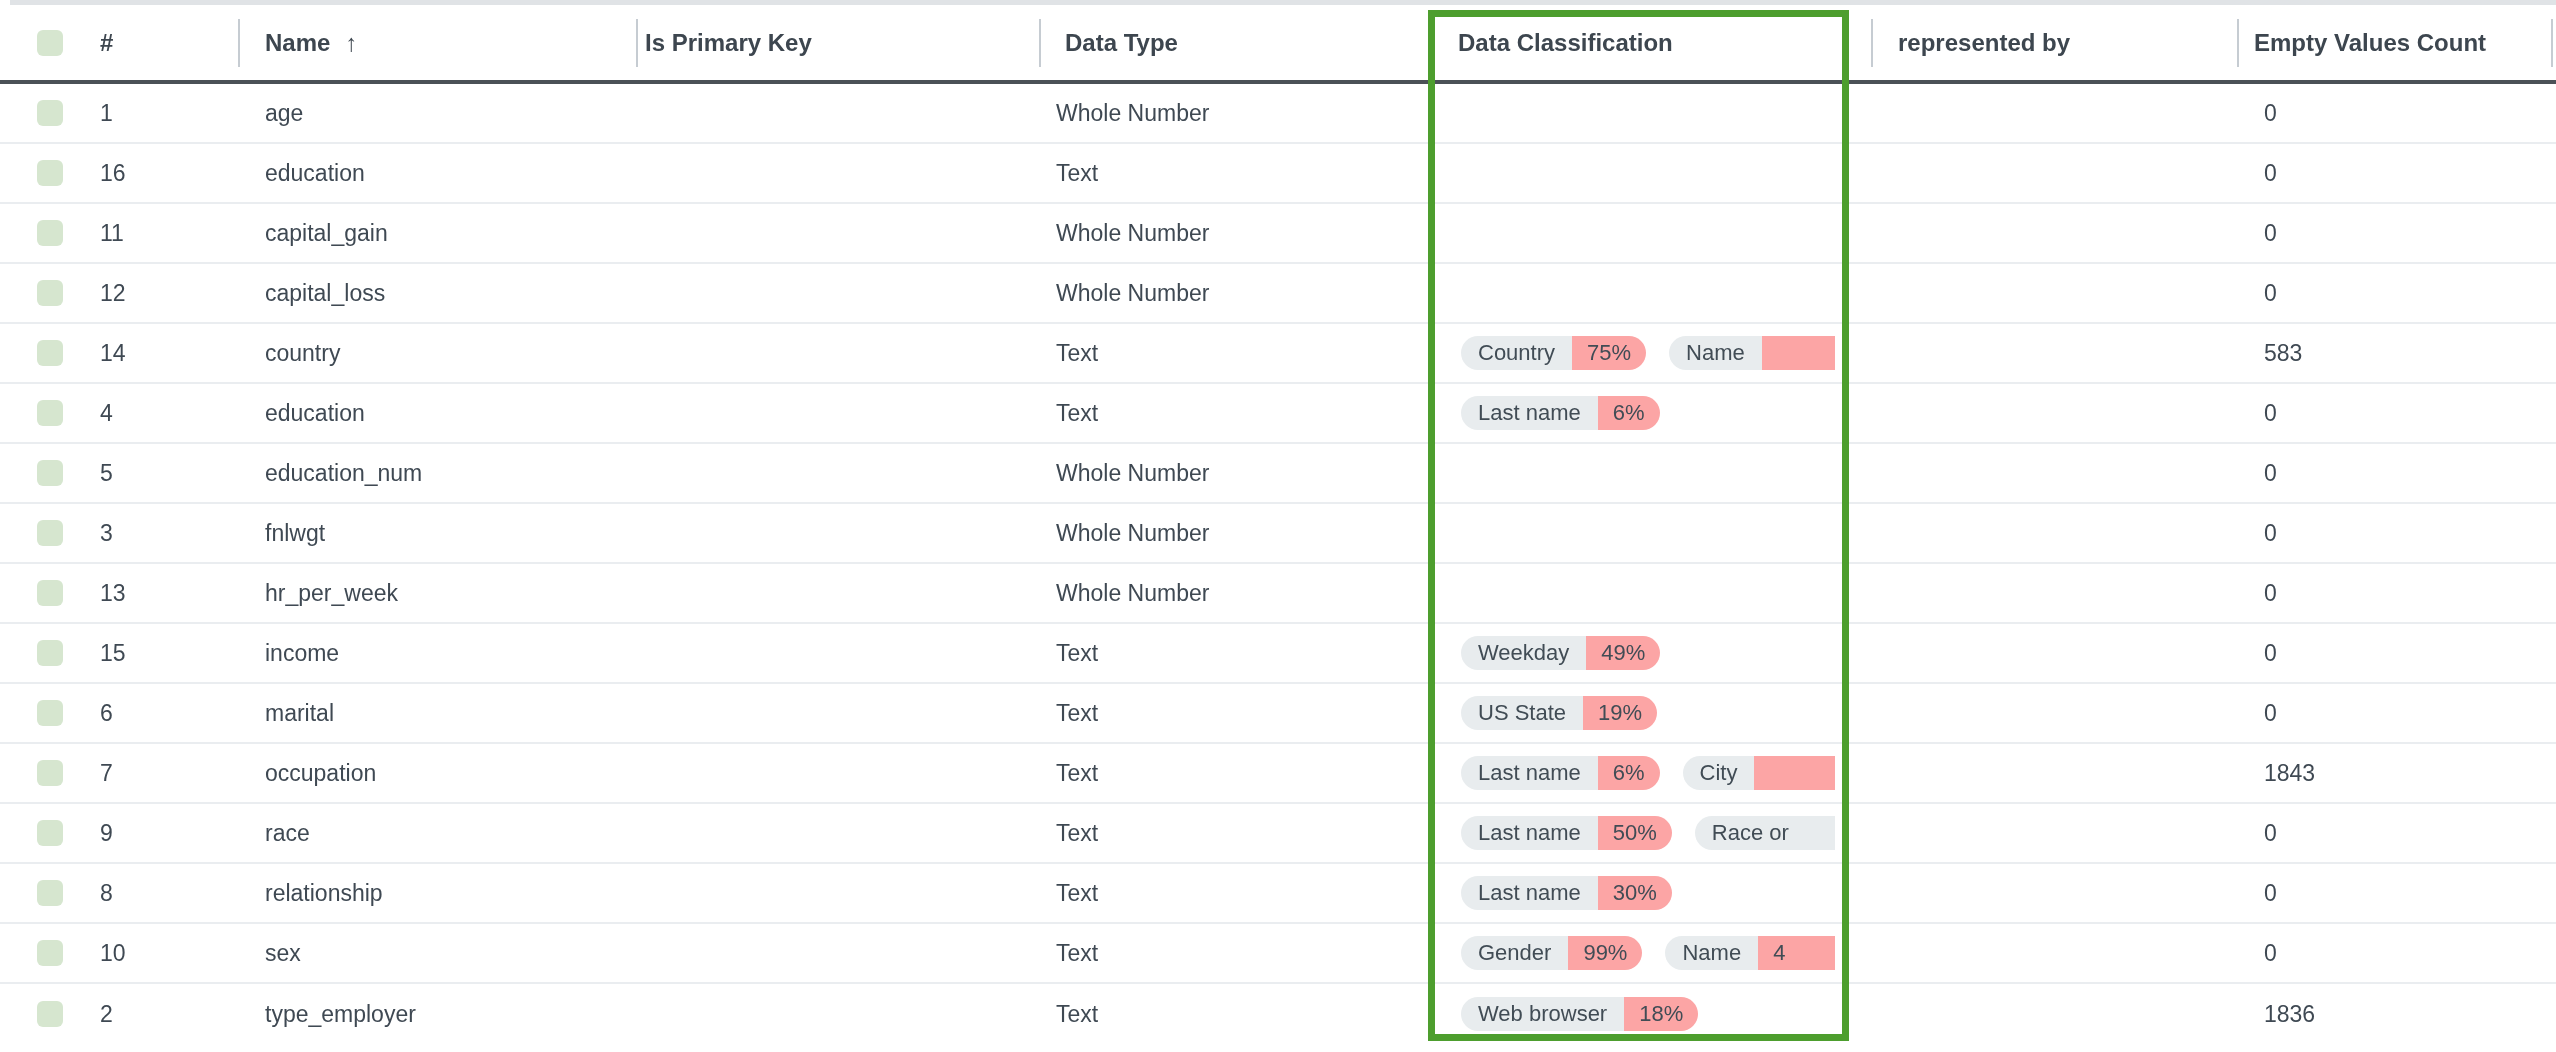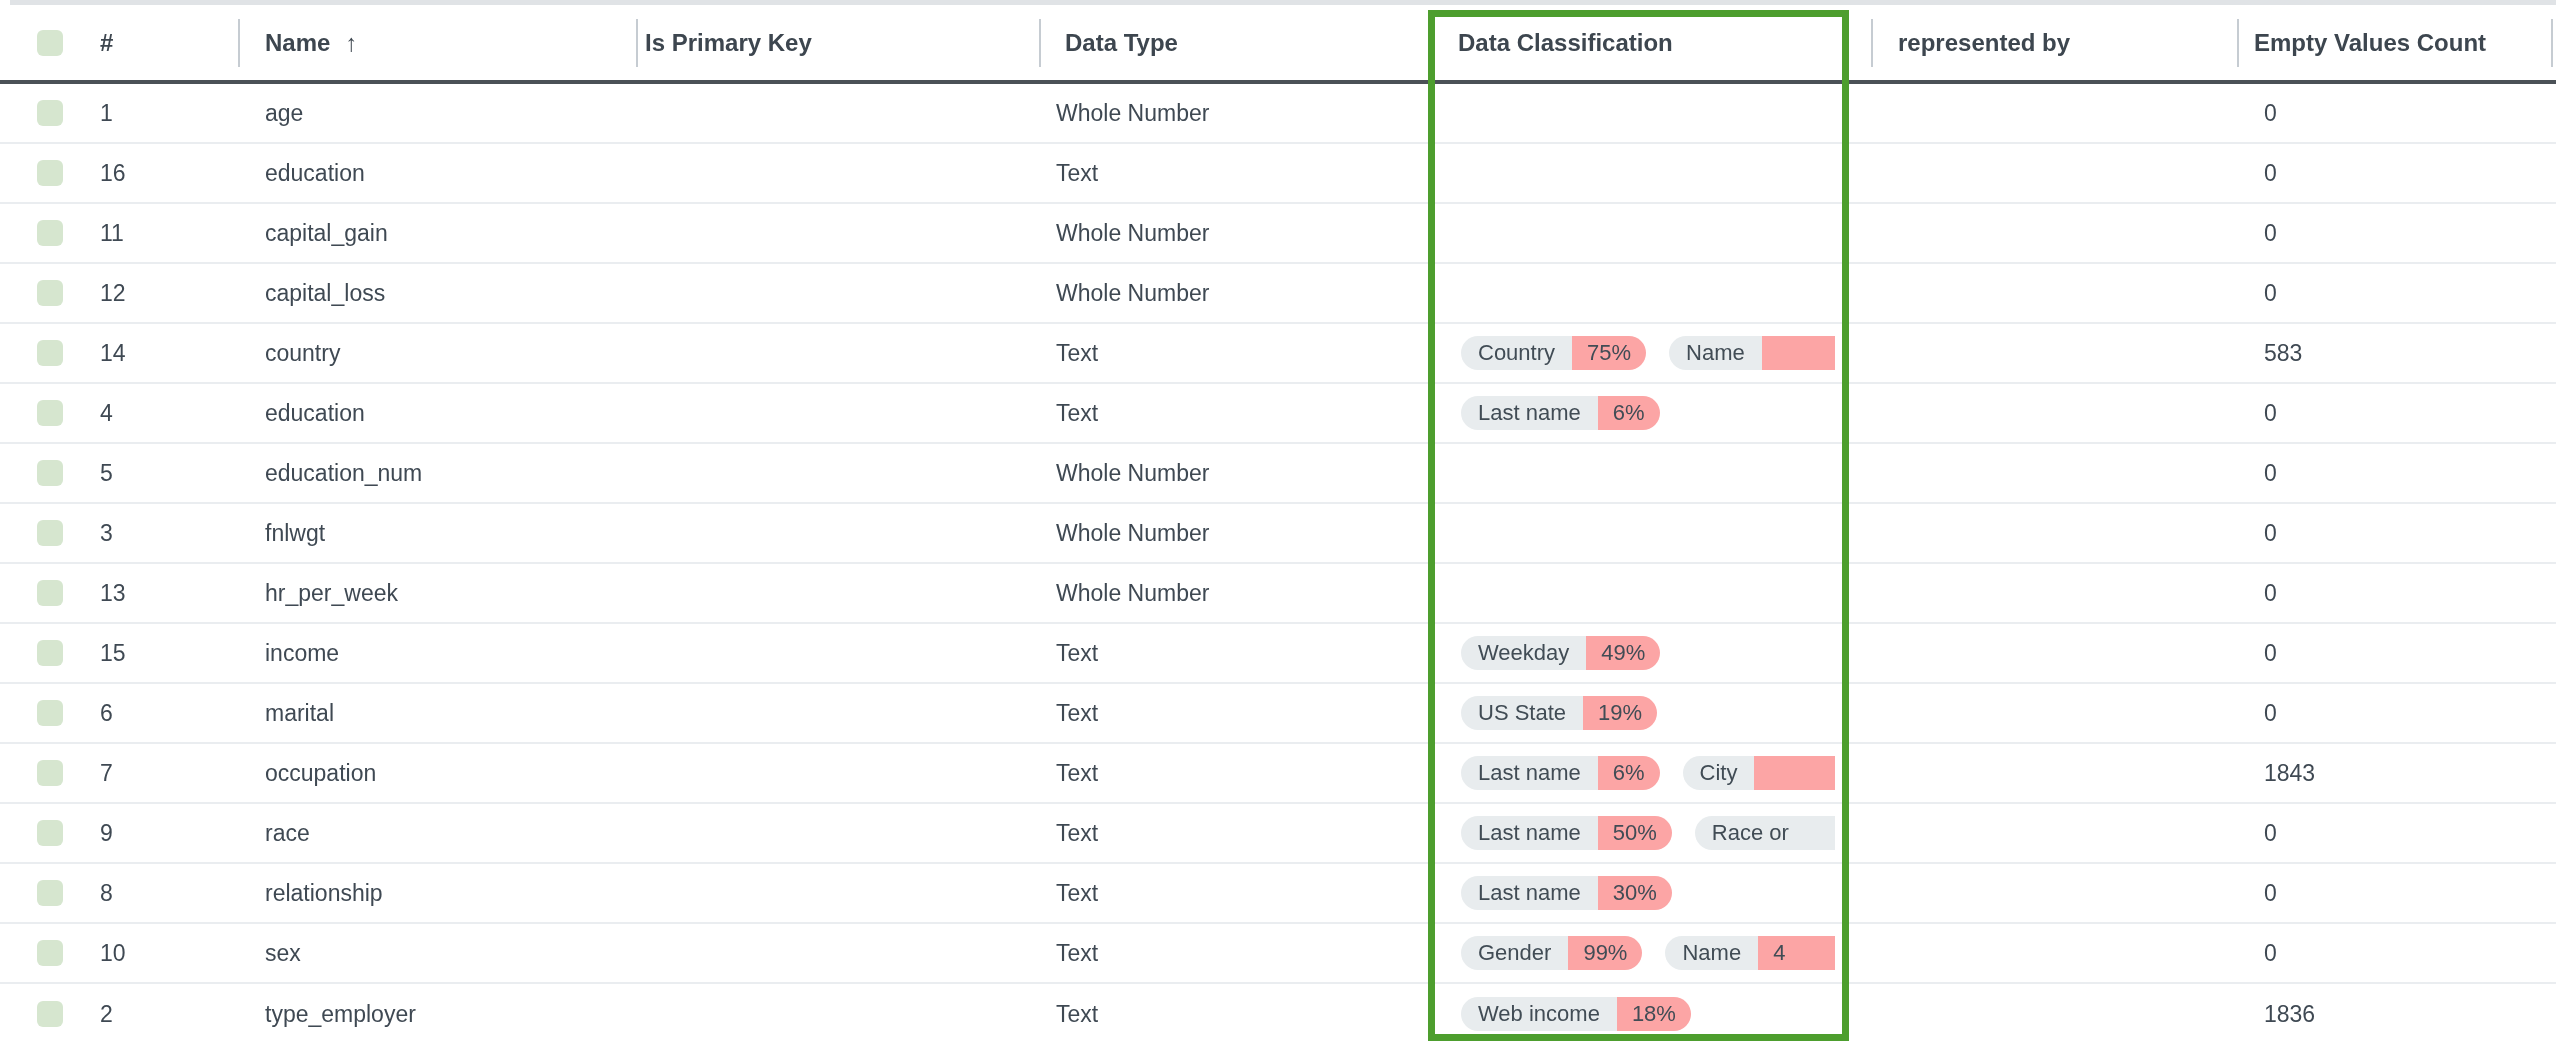--- a/index.html
+++ b/index.html
@@ -401,21 +401,21 @@
             <div class="checkbox"></div>
           </div>
         </div>
         <div class="td c-num">2</div>
         <div class="td c-name">type_employer</div>
         <div class="td c-pk"></div>
         <div class="td c-dtype">Text</div>
         <div class="td c-dc">
           <div class="chips">
             <div class="chip">
-              <div class="lbl">Web income</div>
+              <div class="lbl">Web browser</div>
               <div class="pct">18%</div>
             </div>
           </div>
         </div>
         <div class="td c-rep"></div>
         <div class="td c-empty">1836</div>
       </div>
     </div>
 
   <div class="col-selection"></div>

